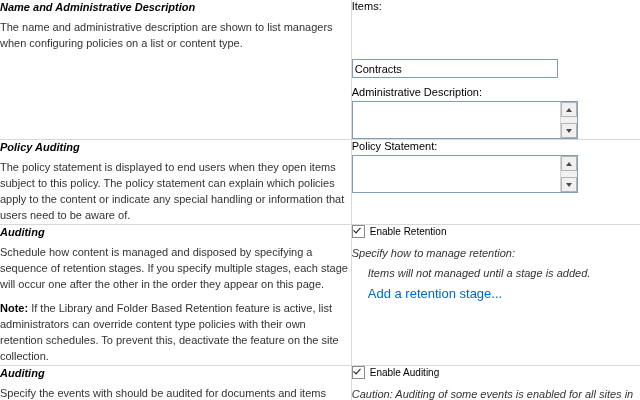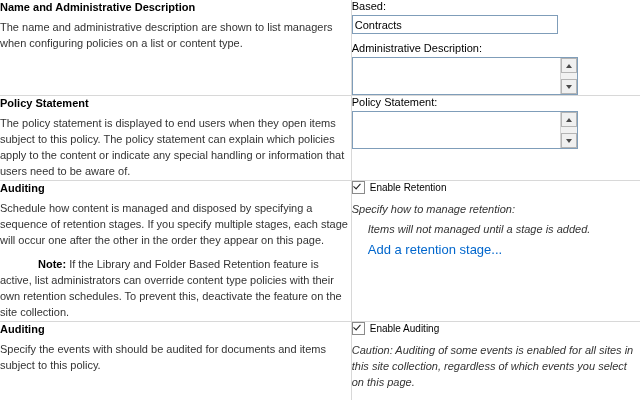--- a/index.html
+++ b/index.html
@@ -43,43 +43,45 @@
     height: 0;
     line-height: 0;
     font-size: 0;
   }
   .sec-title {
     font-weight: bold;
     font-size: 11px;
     color: #000;
     margin: 0 0 6px 0;
     line-height: 1.3;
+    font-style: italic;
   }
   .sec-desc {
     font-size: 11px;
     color: #333333;
     line-height: 1.45;
     margin: 0;
   }
-  .sec-desc b { font-weight: bold; color: #000; padding-left: 38px; }
+  .sec-desc b { font-weight: bold; color: #000; }
   .field-label {
     font-size: 11px;
     color: #000;
     margin: 0 0 3px 0;
   }
   .txt {
     width: 200px;
     height: 15px;
     border: 1px solid #7f9db9;
     font-family: "Liberation Sans", sans-serif;
     font-size: 11px;
     padding: 1px 2px;
     color: #000;
     background: #fff;
     box-sizing: content-box;
+    margin-top: 44px;
   }
   .spacer8 { height: 8px; }
   .spacer4 { height: 4px; }
 
   
   .ta-wrap {
     position: relative;
     width: 226px;
     height: 38px;
     border: 1px solid #7f9db9;
@@ -176,21 +178,21 @@
 <div class="page">
   <table class="form">
 
     <tbody>
         <tr>
       <td class="sec-left">
         <div class="sec-title">Name and Administrative Description</div>
         <div class="sec-desc">The name and administrative description are shown to list managers when configuring policies on a list or content type.</div>
       </td>
       <td class="sec-right">
-        <div class="field-label">Based:</div>
+        <div class="field-label">Items:</div>
         <input class="txt" type="text" value="Contracts" style="">
         <div class="spacer8"></div>
         <div class="field-label">Administrative Description:</div>
         <div class="ta-wrap">
           <div class="ta-inner"></div>
           <div class="sbar">
             <div class="arrow up">
                   <i></i>
                 </div>
             <div class="arrow down">
@@ -200,21 +202,21 @@
         </div>
       </td>
     </tr>
     <tr class="rule-row">
           <td></td>
           <td></td>
         </tr>
 
     <tr>
       <td class="sec-left">
-        <div class="sec-title">Policy Statement</div>
+        <div class="sec-title">Policy Auditing</div>
         <div class="sec-desc">The policy statement is displayed to end users when they open items subject to this policy. The policy statement can explain which policies apply to the content or indicate any special handling or information that users need to be aware of.</div>
       </td>
       <td class="sec-right">
         <div class="field-label">Policy Statement:</div>
         <div class="ta-wrap">
           <div class="ta-inner"></div>
           <div class="sbar">
             <div class="arrow up">
                   <i></i>
                 </div>

